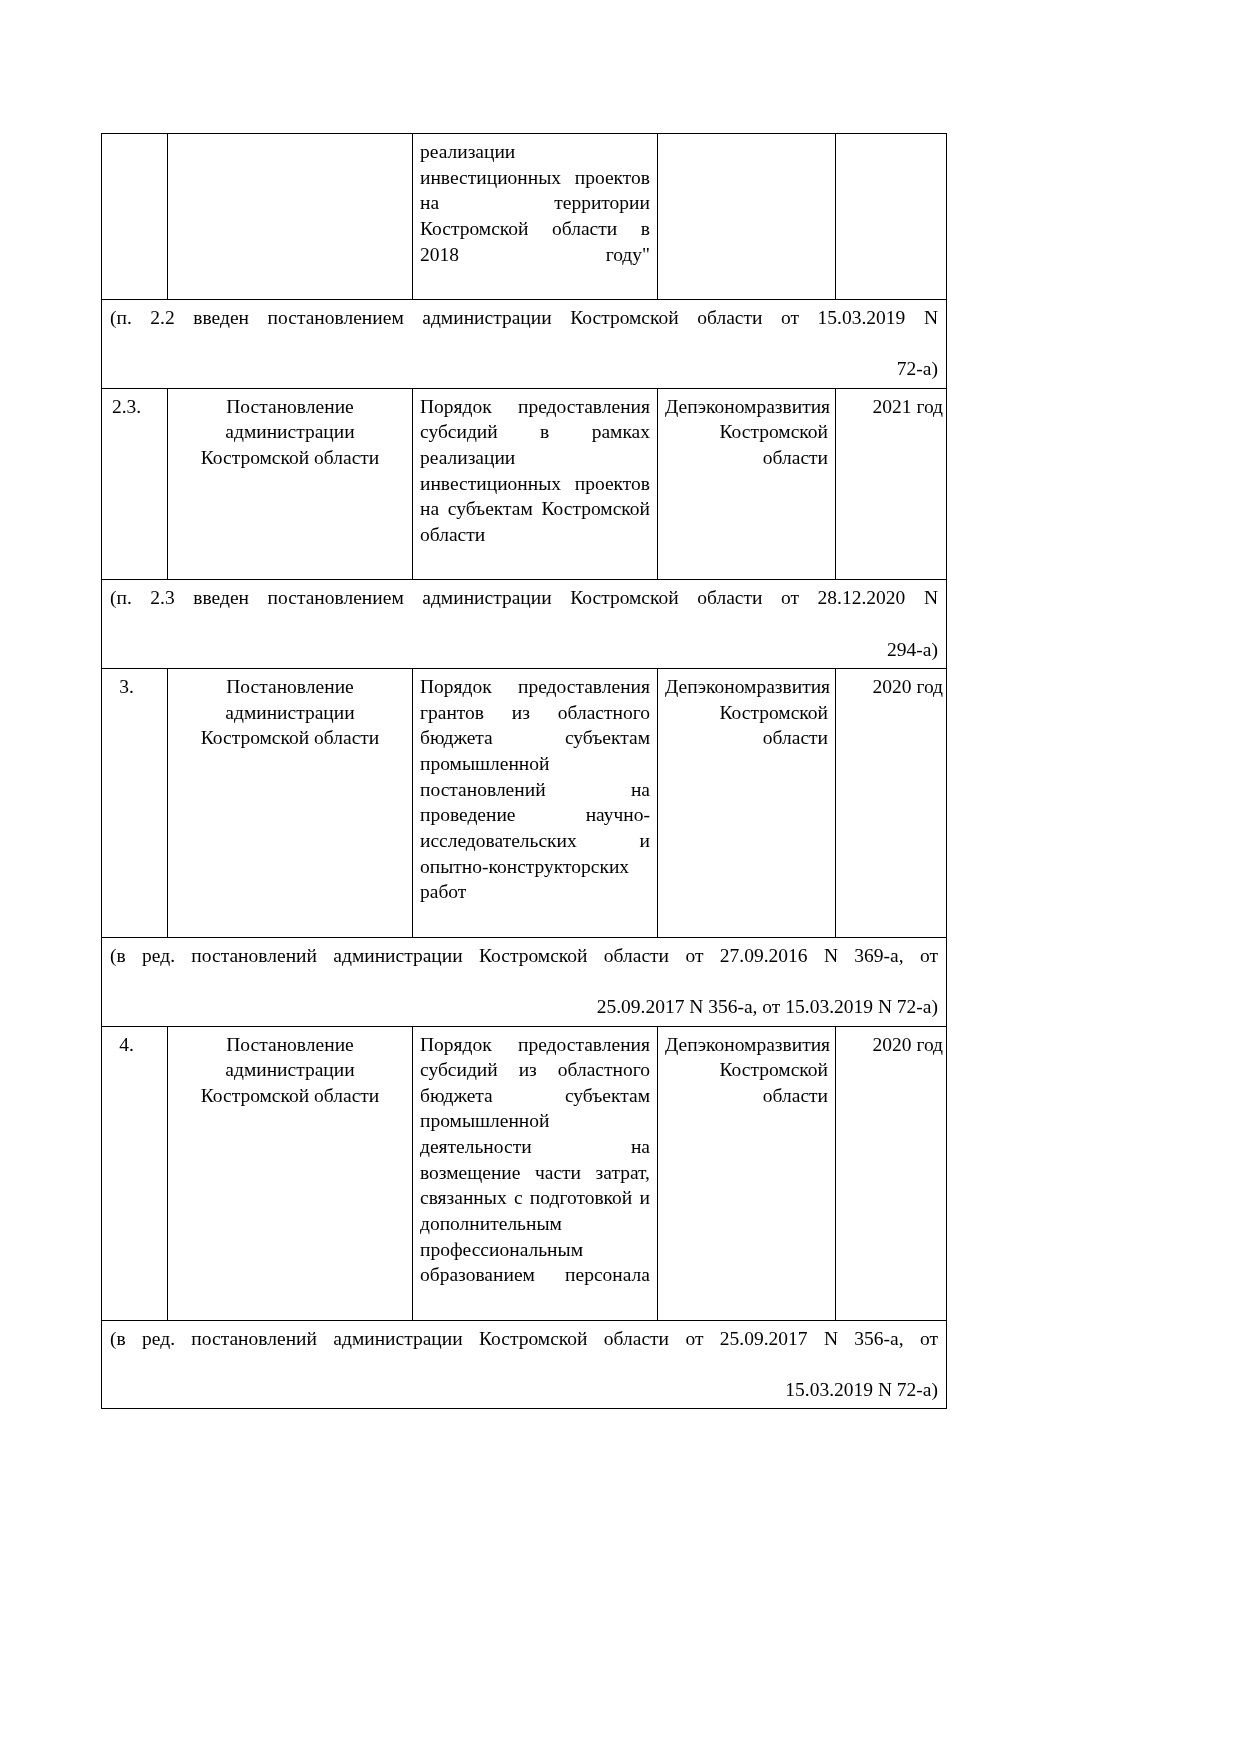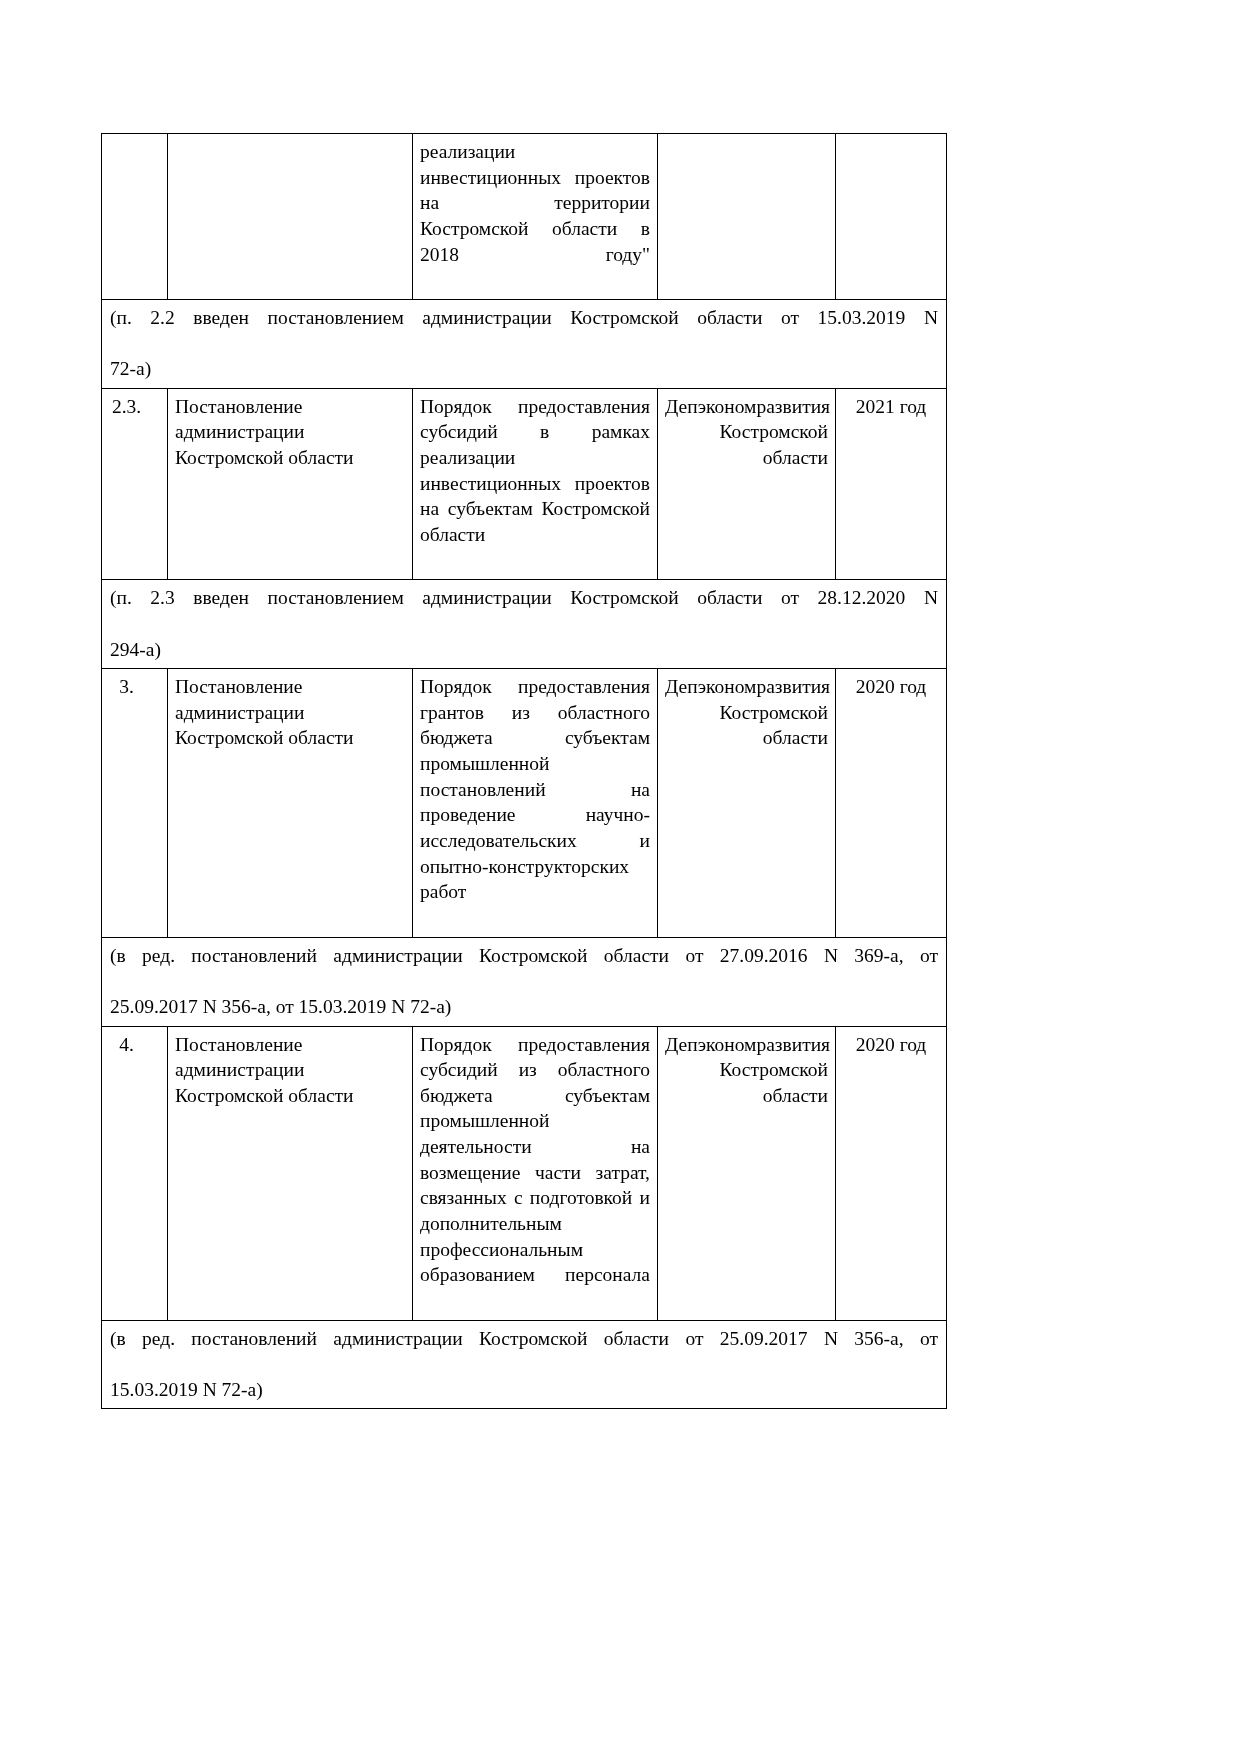--- a/index.html
+++ b/index.html
@@ -43,51 +43,51 @@
   col.c-desc   { width: 245px; }
   col.c-org    { width: 178px; }
   col.c-year   { width: 111px; }
 
   td.num {
     text-align: center;
     padding-left: 2px;
     padding-right: 18px;
   }
   td.act {
-    text-align: left;
+    text-align: center;
   }
   td.desc {
     text-align: justify;
     text-justify: inter-word;
   }
   td.org {
     text-align: right;
   }
   td.year {
-    text-align: center;
+    text-align: right;
     padding-left: 3px;
     padding-right: 3px;
   }
   td.note {
     text-align: justify;
     text-justify: inter-word;
     padding: 5px 8px 6px 8px;
   }
   
   .just-block {
     text-align: justify;
     text-justify: inter-word;
   }
   .just-block::after {
     content: "";
     display: inline-block;
     width: 100%;
   }
   .nostretch {
-    text-align: left;
+    text-align: right;
   }
   
   .empty-cell { }
 </style>
 </head>
 <body>
 
 <div class="page">
 
   <table class="doc-table">

